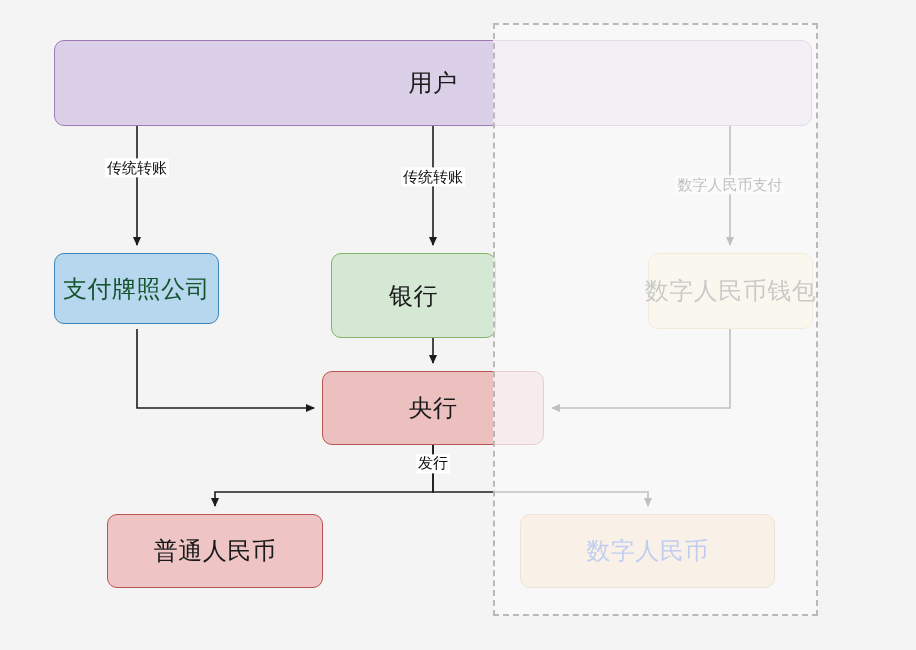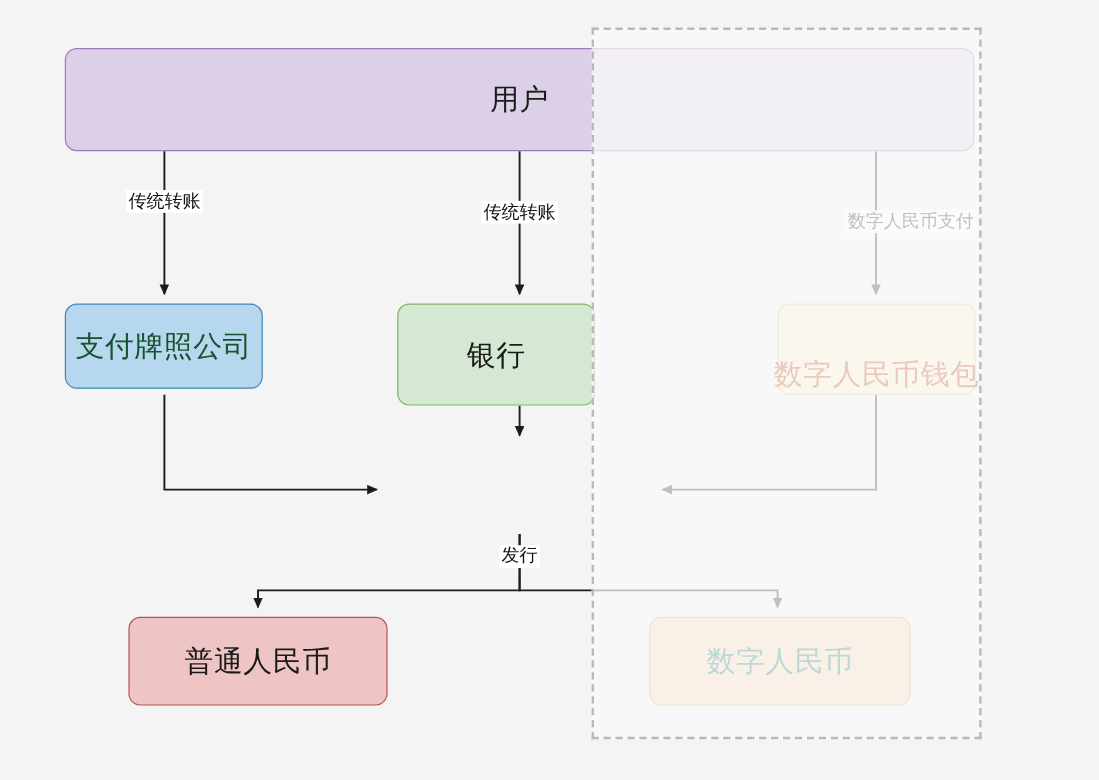--- a/index.html
+++ b/index.html
@@ -105,33 +105,36 @@
   </div>
 
   <div class="node" id="n-pay" style="left: 54px; top: 253px; width: 165px; height: 71px; background: rgb(183, 215, 239); border-color: rgb(62, 133, 184); color: #14532d; align-items: center;">
     <span>支付牌照公司</span>
   </div>
 
   <div class="node" id="n-bank" style="left: 331px; top: 253px; width: 165px; height: 85px; background: rgb(213, 232, 212); border-color: rgb(130, 179, 102); color: rgb(26, 26, 26);">
     <span>银行</span>
   </div>
 
-  <div class="node" id="n-wallet" style="left: 648px; top: 253px; width: 165px; height: 76px; background: rgb(251, 242, 205); border-color: rgb(219, 192, 122); color: #c2410c; align-items: flex-end;">
+  <div class="node" id="n-wallet" style="left: 648px; top: 253px; width: 165px; height: 76px; background: rgb(251, 242, 205); border-color: rgb(219, 192, 122); color: #404040;">
     <span>数字人民币钱包</span>
   </div>
 
+  <div class="node" id="n-cb" style="left: 322px; top: 371px; width: 222px; height: 74px; background: rgb(237, 192, 192); border-color: rgb(184, 84, 80); color: rgb(26, 26, 26);">
+    <span>央行</span>
+  </div>
 
   <div class="node" id="n-ord" style="left: 107px; top: 514px; width: 216px; height: 74px; background: rgb(238, 196, 196); border-color: rgb(184, 84, 80); color: rgb(26, 26, 26);">
     <span>普通人民币</span>
   </div>
 
-  <div class="node" id="n-drmb" style="left: 541px; top: 514px; width: 218px; height: 74px; background: rgb(245, 216, 178); border-color: rgb(215, 155, 92); color: #0f766e;">
+  <div class="node" id="n-drmb" style="left: 520px; top: 514px; width: 255px; height: 74px; background: rgb(245, 216, 178); border-color: rgb(215, 155, 92); color: #1d4ed8;">
     <span>数字人民币</span>
   </div>
 
   <div class="edge-label" id="l0" style="left: 137px; top: 168px;">传统转账</div>
   <div class="edge-label" id="l1" style="left: 433px; top: 177px;">传统转账</div>
-  <div class="edge-label" id="l2" style="left: 730px; top: 185px; margin-left: 29px;">数字人民币支付</div>
+  <div class="edge-label" id="l2" style="left: 730px; top: 185px;">数字人民币支付</div>
   <div class="edge-label" id="l6" style="left: 433px; top: 464px; font-family: Liberation Serif, serif;">发行</div>
 
   <div id="veil" style="left: 493px; top: 23px; width: 325px; height: 593px; border-color: rgb(185, 185, 185);"></div>
 
 </div>
 
 </body></html>

